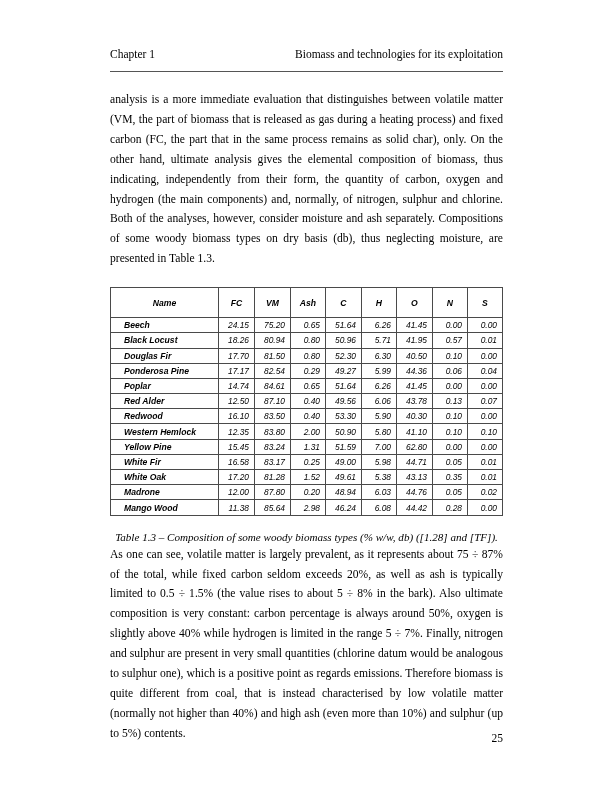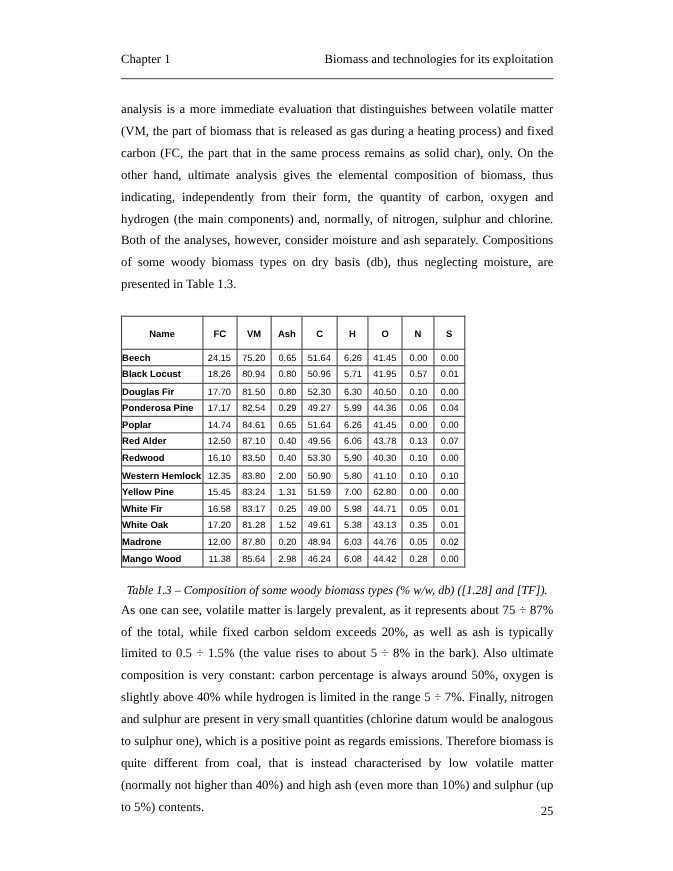--- a/index.html
+++ b/index.html
@@ -63,45 +63,46 @@
     hyphens: none;
   }
 
   
   .table-wrap {
     margin-top: 18px;
     width: 393px;
   }
   table.biomass {
     border-collapse: collapse;
-    width: 313px;
+    width: 393px;
     font-family: "Liberation Sans", "DejaVu Sans", sans-serif;
     font-size: 8.4px;
     color: #000;
+    font-style: italic;
   }
   table.biomass th,
   table.biomass td {
     border: 1px solid #4a4a4a;
     padding: 0;
     height: 15.2px;
     vertical-align: middle;
   }
   table.biomass thead th {
     height: 30px;
     font-weight: bold;
     text-align: center;
     font-size: 8.6px;
   }
   table.biomass thead th.col-name { width: 122px; }
   table.biomass thead th.col-num  { width: 38.6px; }
 
   table.biomass tbody td.name {
     font-weight: bold;
     text-align: left;
-    padding-left: 0;
+    padding-left: 13px;
     font-size: 8.6px;
   }
   table.biomass tbody td.num {
     text-align: right;
     padding-right: 5px;
   }
 
   
   .caption {
     margin-top: 13px;

